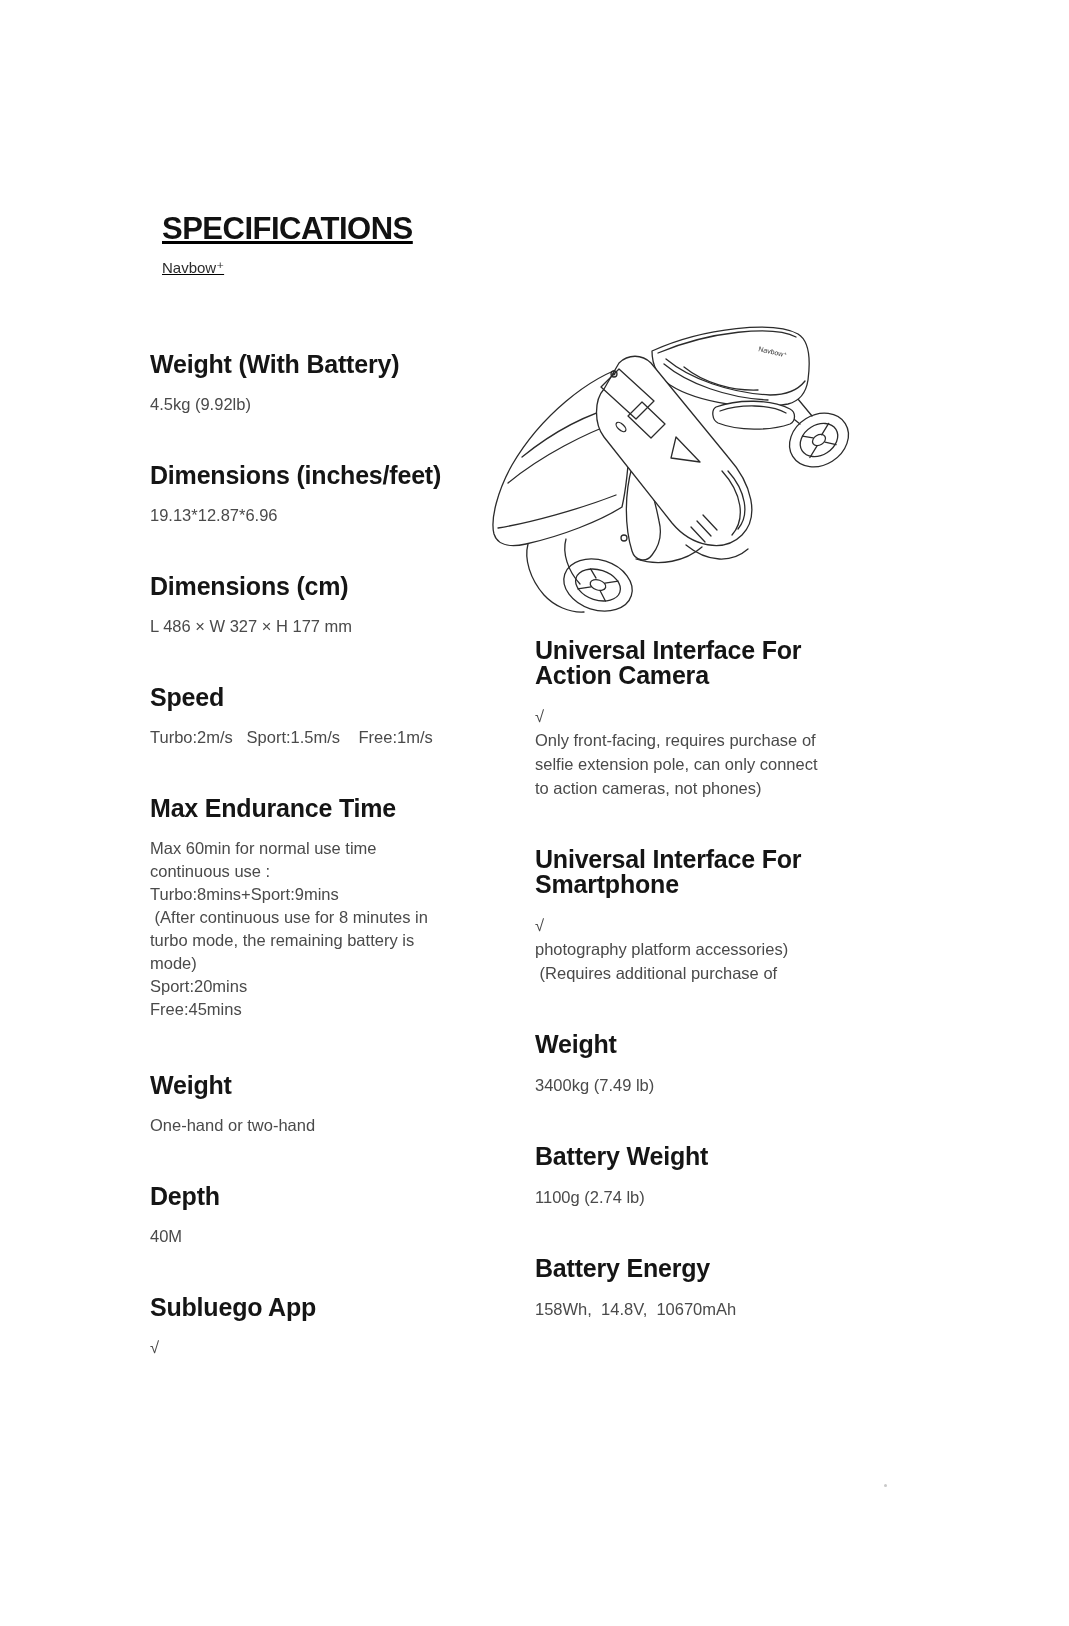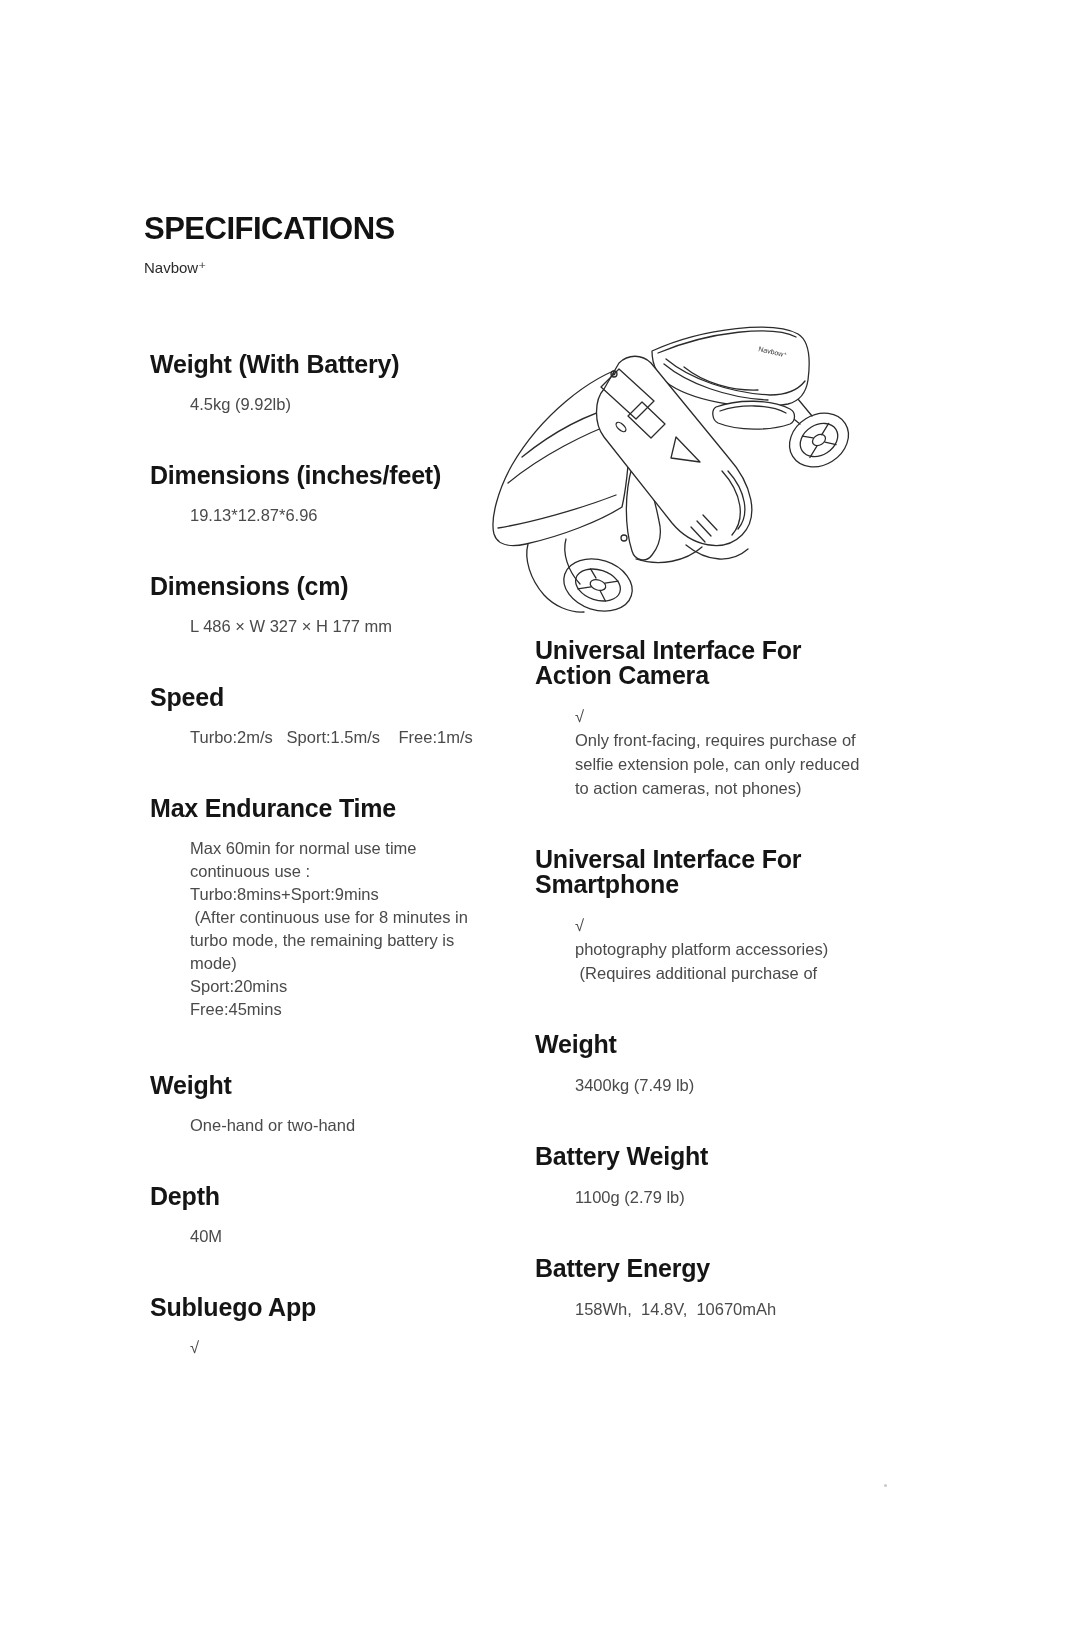--- a/index.html
+++ b/index.html
@@ -4,21 +4,21 @@
 <style>
   html,body{margin:0;padding:0;background:#ffffff;}
   .page{
     position:relative;
     width:1069px;
     height:1626px;
     background:#ffffff;
     font-family:"Liberation Sans","DejaVu Sans",sans-serif;
     overflow:hidden;
   }
-  .header{position:absolute;left:144px;top:212px;}
+  .header{position:absolute;left:162px;top:212px;text-decoration:underline;}
   .page-title{
     margin:0;
     font-size:31px;
     font-weight:bold;
     letter-spacing:-0.5px;
     line-height:34px;
     color:#121212;
   }
   .page-subtitle{
     margin-top:13px;
@@ -36,21 +36,20 @@
     font-weight:bold;
     line-height:25px;
     color:#151515;
     white-space:pre-line;
     letter-spacing:-0.2px;
   }
   .spec-line{
     font-size:16.5px;
     color:#4a4a4a;
     white-space:pre;
-    margin-left:40px;
   }
   .col-left .spec-line{line-height:23px;}
   .col-right .spec-line{line-height:24px;}
   .illustration{
     position:absolute;
     left:470px;
     top:306px;
     width:420px;
     height:322px;
   }
@@ -213,21 +212,21 @@
         </div>
     </div>
   </section>
   <section class="col col-right">
     <div class="spec-section">
       <h2 class="spec-heading">Universal Interface For
 Action Camera</h2>
       <div class="spec-lines">
           <div class="spec-line">√</div>
           <div class="spec-line">Only front-facing, requires purchase of</div>
-          <div class="spec-line">selfie extension pole, can only reduced</div>
+          <div class="spec-line">selfie extension pole, can only connect</div>
           <div class="spec-line">to action cameras, not phones)</div>
         </div>
     </div>
 
     <div class="spec-section">
       <h2 class="spec-heading">Universal Interface For
 Smartphone</h2>
       <div class="spec-lines">
           <div class="spec-line">√</div>
           <div class="spec-line">photography platform accessories)</div>
@@ -238,21 +237,21 @@
     <div class="spec-section">
       <h2 class="spec-heading">Weight</h2>
       <div class="spec-lines">
           <div class="spec-line">3400kg (7.49 lb)</div>
         </div>
     </div>
 
     <div class="spec-section">
       <h2 class="spec-heading">Battery Weight</h2>
       <div class="spec-lines">
-          <div class="spec-line">1100g (2.79 lb)</div>
+          <div class="spec-line">1100g (2.74 lb)</div>
         </div>
     </div>
 
     <div class="spec-section">
       <h2 class="spec-heading">Battery Energy</h2>
       <div class="spec-lines">
           <div class="spec-line">158Wh,  14.8V,  10670mAh</div>
         </div>
     </div>
   </section>

